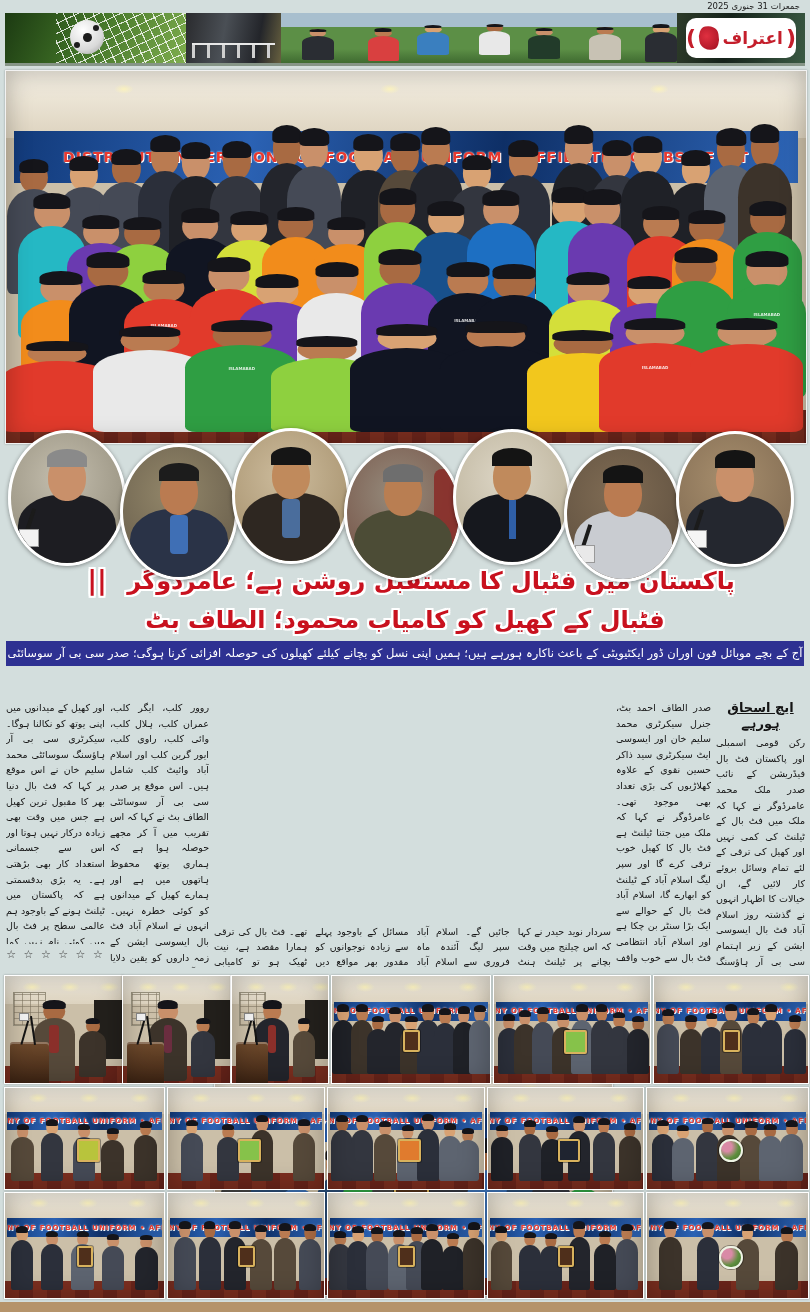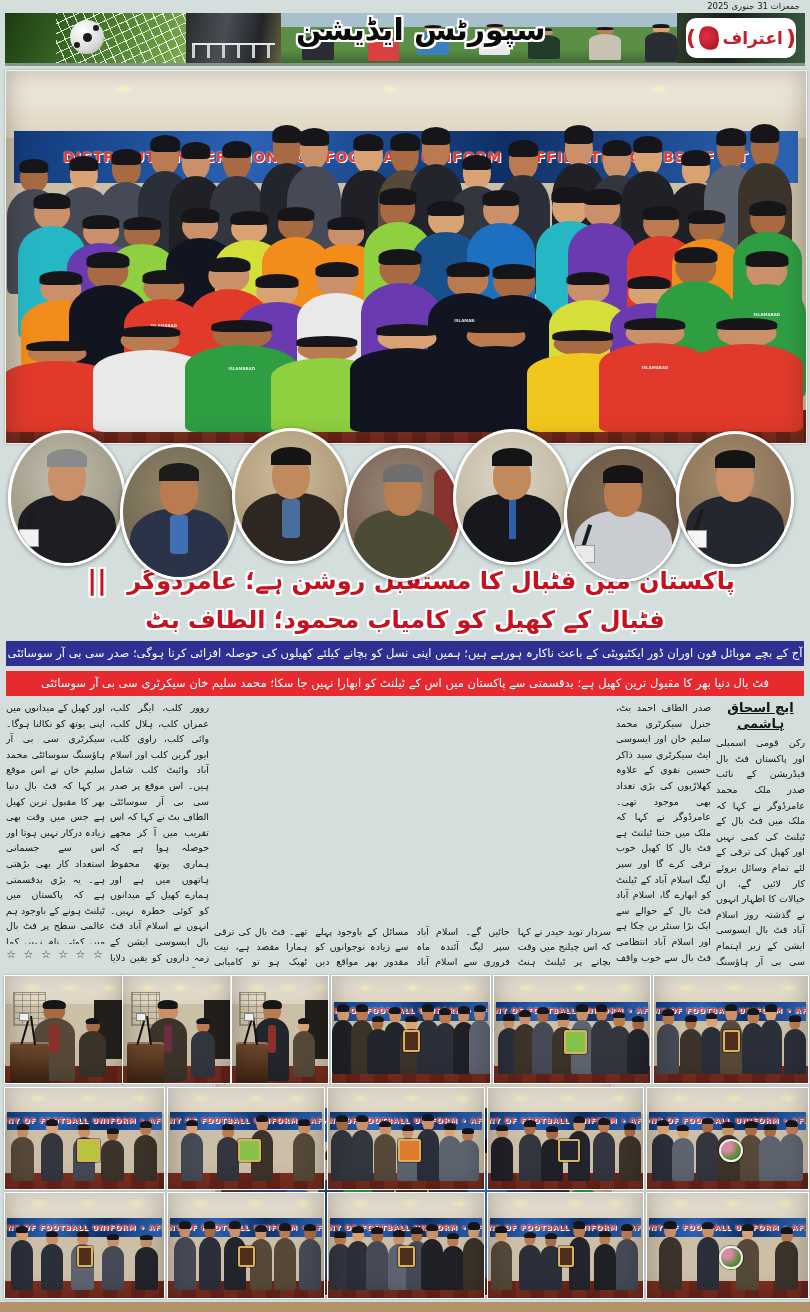--- a/index.html
+++ b/index.html
@@ -165,21 +165,20 @@
           <div class="hair"></div>
           <div class="torso" style="background:#c8c2b4"></div>
         </div>
         <div class="fig" style="left: 91.5078%; top: 23.1001%; width: 9%; height: 75.6452%;">
           <div class="head" style="background:#d8a273"></div>
           <div class="hair"></div>
           <div class="torso" style="background:#2a2d33"></div>
         </div>
       </div>
   </div>
-  <div class="mh-title">سپورٹس ایڈیشن</div>
 
   <div class="logo-block">
     <div class="logo-box">
       <span class="paren">(</span>
       <div class="emblem"></div>
       <span class="logo-text">اعتراف</span>
       <span class="paren">)</span>
     </div>
   </div>
 
@@ -527,24 +526,23 @@
       </div>
     </div>
 
   <div class="headline">
     <span class="hl-seg">پاکستان میں فٹبال کا مستقبل روشن ہے؛ عامرڈوگر</span>
     <span class="hl-div">||</span>
     <span class="hl-seg">فٹبال کے کھیل کو کامیاب محمود؛ الطاف بٹ</span>
   </div>
 
   <div class="bar bar-blue">آج کے بچے موبائل فون اوران ڈور ایکٹیویٹی کے باعث ناکارہ ہورہے ہیں؛ ہمیں اپنی نسل کو بچانے کیلئے کھیلوں کی حوصلہ افزائی کرنا ہوگی؛ صدر سی بی آر سوسائٹی</div>
-  <div class="bar bar-red">فٹ بال دنیا بھر کا مقبول ترین کھیل ہے؛ بدقسمتی سے پاکستان میں اس کے ٹیلنٹ کو ابھارا نہیں جا سکا؛ محمد سلیم خان سیکرٹری سی بی آر سوسائٹی</div>
 
   <div class="col col-r1">
-    <div class="byline">ایچ اسحاق ہاشمی</div>
+    <div class="byline">ایچ اسحاق ہورہے</div>
     <div>رکن قومی اسمبلی اور پاکستان فٹ بال فیڈریشن کے نائب صدر ملک محمد عامرڈوگر نے کہا کہ ملک میں فٹ بال کے ٹیلنٹ کی کمی نہیں اور کھیل کی ترقی کے لئے تمام وسائل بروئے کار لائیں گے، ان خیالات کا اظہار انہوں نے گذشتہ روز اسلام آباد فٹ بال ایسوسی ایشن کے زیر اہتمام سی بی آر ہاؤسنگ سوسائٹی کے تعاون سے اسلام آباد فٹ بال سپر لیگ کی تقسیم کٹ اینڈ یونیفارم کے حوالے سے مقامی ہوٹل میں ایک پروقار تقریب سے خطاب کرتے ہوئے کیا، اس موقع پر پاکستان فٹ بال فیڈریشن کے صدر انجینئر سید اشفاق حسین، جنرل سیکرٹری سید شرافت حسین بخاری، ڈپٹی میئر اسلام آباد ذیشان نقوی، پنجاب فٹ بال ایسوسی ایشن کے صدر سردار نوید حیدر، نائب صدر راجہ ثاقب علی، ڈی ایف اے کانگریس کے ارکان سمیع اللہ رضوان اور چوہدری نذیر محمد، اسلام آباد فٹ بال ایسوسی ایشن کے صدر سلیم چوہدری، سی بی آر ہاؤسنگ سوسائٹی کے</div>
   </div>
   <div class="col col-r2">صدر الطاف احمد بٹ، جنرل سیکرٹری محمد سلیم خان اور ایسوسی ایٹ سیکرٹری سید ذاکر حسین نقوی کے علاوہ کھلاڑیوں کی بڑی تعداد بھی موجود تھی۔ عامرڈوگر نے کہا کہ ملک میں جتنا ٹیلنٹ ہے فٹ بال کا کھیل خوب ترقی کرے گا اور سپر لیگ اسلام آباد کے ٹیلنٹ کو ابھارے گا، اسلام آباد فٹ بال کے حوالے سے ایک بڑا سنٹر بن چکا ہے اور اسلام آباد انتظامی فٹ بال سے خوب واقف ہے اور فٹ بال کے لئے کچھ کر گئی۔ انہوں نے کہا کہ پاکستان میں فٹ بال کے ماحول میں دن بدن اضافہ ہو رہا ہے اور صدر کے دن رات کی کوششوں سے فٹ بال کے معیار کو آسمان کی بلندیوں تک پہنچایا جائے گا۔ صدر پاکستان فٹ بال فیڈریشن اشفاق حسین شاہ نے تقریب سے خطاب کرتے ہوئے کہا کہ گراؤنڈ آباد ہوں تو فٹ بال آباد رہے گی</div>
   <div class="photo art-photo scene">
       <div class="sc-ceiling" style="height: 16%;"></div>
       <div class="sc-light" style="left: 13.6722%; top: 3.2%;"></div>
       <div class="sc-light" style="left: 45.5359%; top: 3.2%;"></div>
       <div class="sc-light" style="left: 76.8247%; top: 3.2%;"></div>
       <div class="sc-banner" style="top: 14%; height: 16%;">
         <span style="font-size: 10px;">DISTRIBUTION CEREMONY OF FOOTBALL UNIFORM  •  AFFILIATED CLUBS OF ICT</span>

